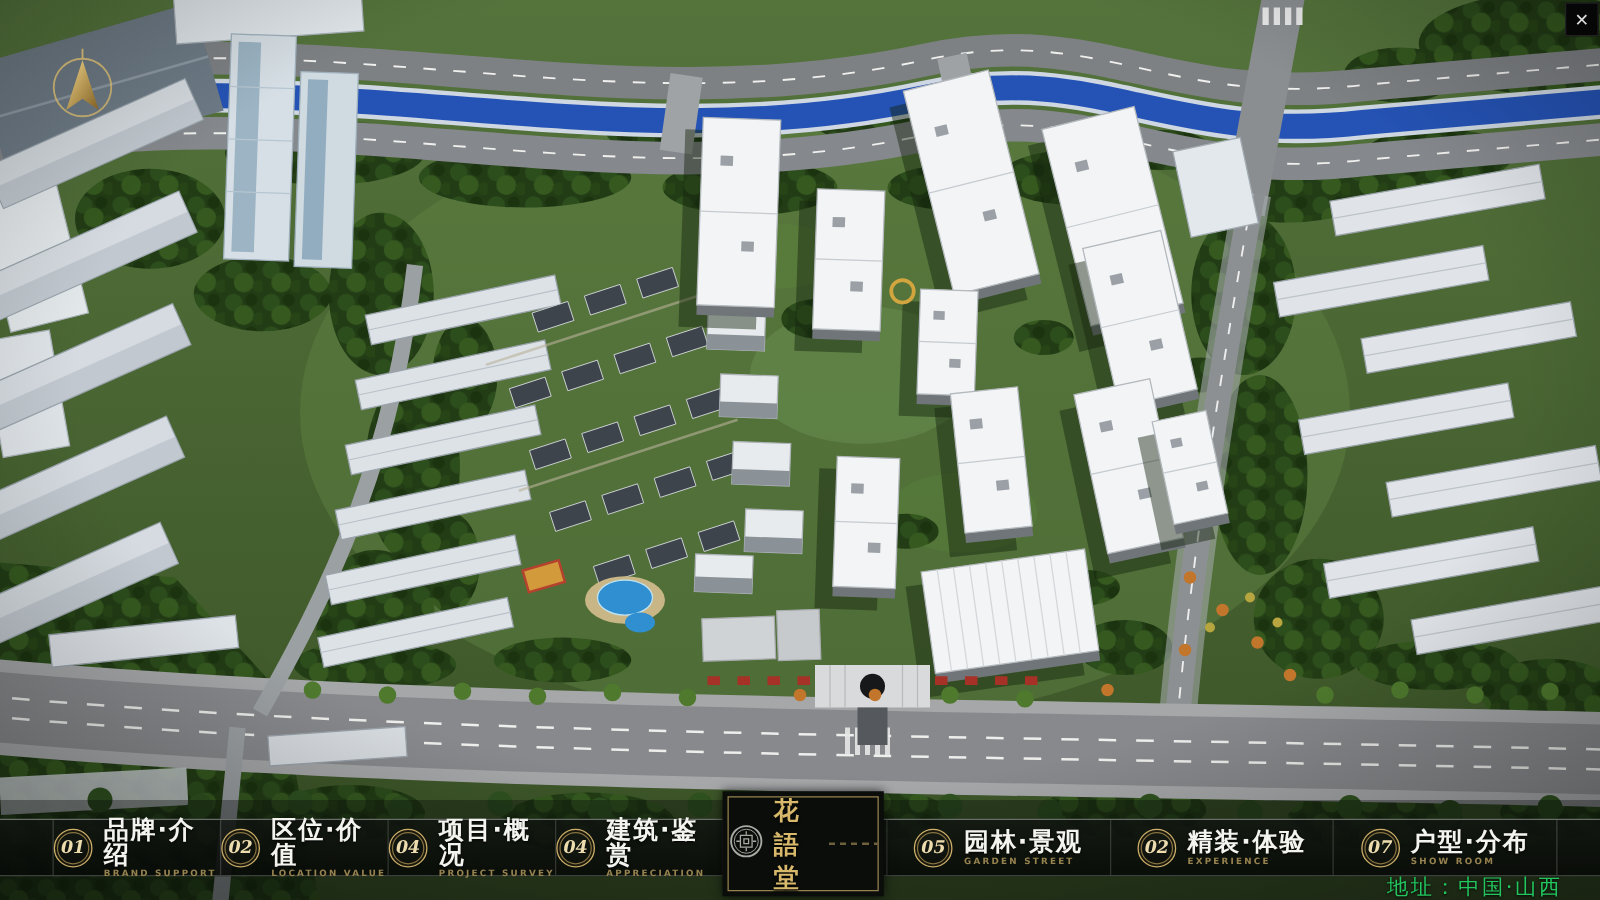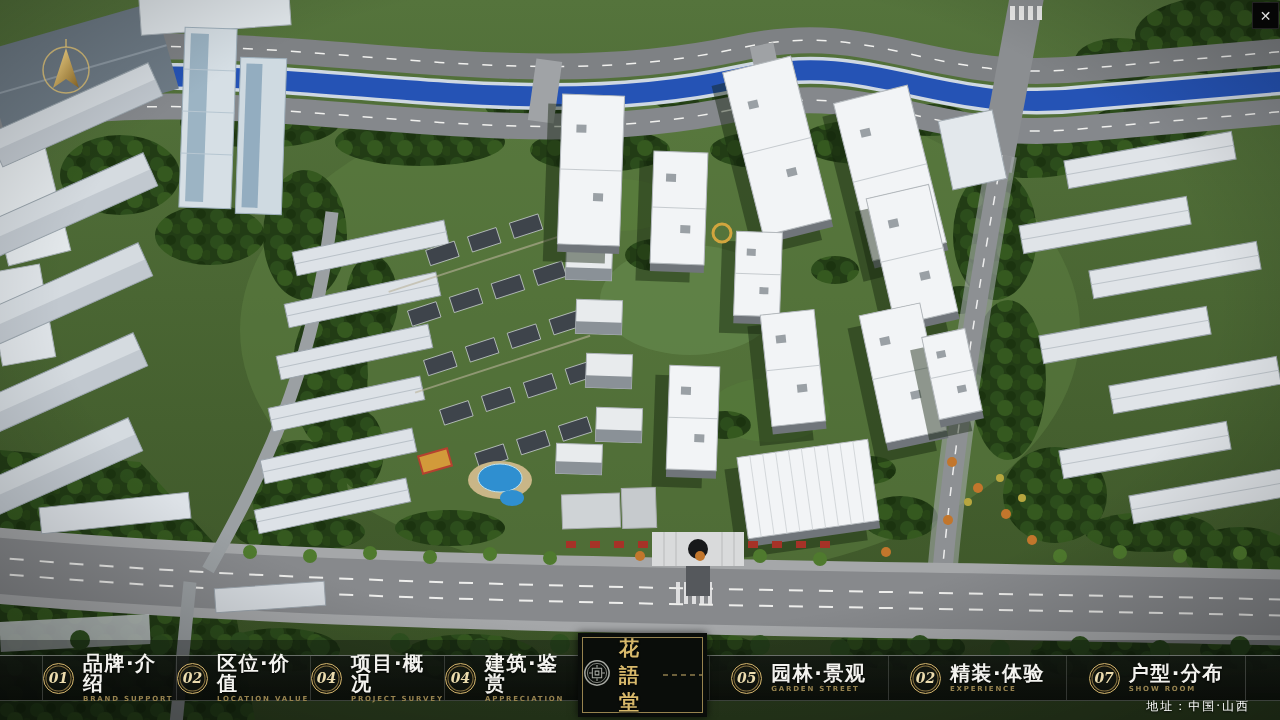--- a/index.html
+++ b/index.html
@@ -45,21 +45,21 @@
               box-shadow:0 0 8px rgba(0,0,0,.7);}
   .logo-inner{width:100%;height:100%;box-sizing:border-box;border:1px solid #97834f;
               display:flex;align-items:center;justify-content:center;gap:2px;}
   .logo-title{font-family:"DejaVu Serif","Liberation Serif",serif;font-weight:bold;
               font-size:20px;color:#d8b96b;letter-spacing:6px;padding-left:6px;
               text-shadow:0 1px 2px #000;}
   .logo-deco{width:74px;height:2px;opacity:.75;
              background:repeating-linear-gradient(90deg,#8f7c4c 0 5px,transparent 5px 9px);}
 
   
-  .address{position:absolute;right:30px;top:698px;z-index:5;font-size:12px;color:#ffffff;
+  .address{position:absolute;right:30px;top:698px;z-index:5;font-size:17px;color:#22c55e;
            letter-spacing:2px;text-shadow:0 1px 2px rgba(0,0,0,.85);}
 </style>
 </head>
 <body>
 
 <div class="stage">
 
   <svg class="scene" viewBox="0 0 1280 720">
     <defs>
       <pattern id="tp" width="30" height="26" patternUnits="userSpaceOnUse">

